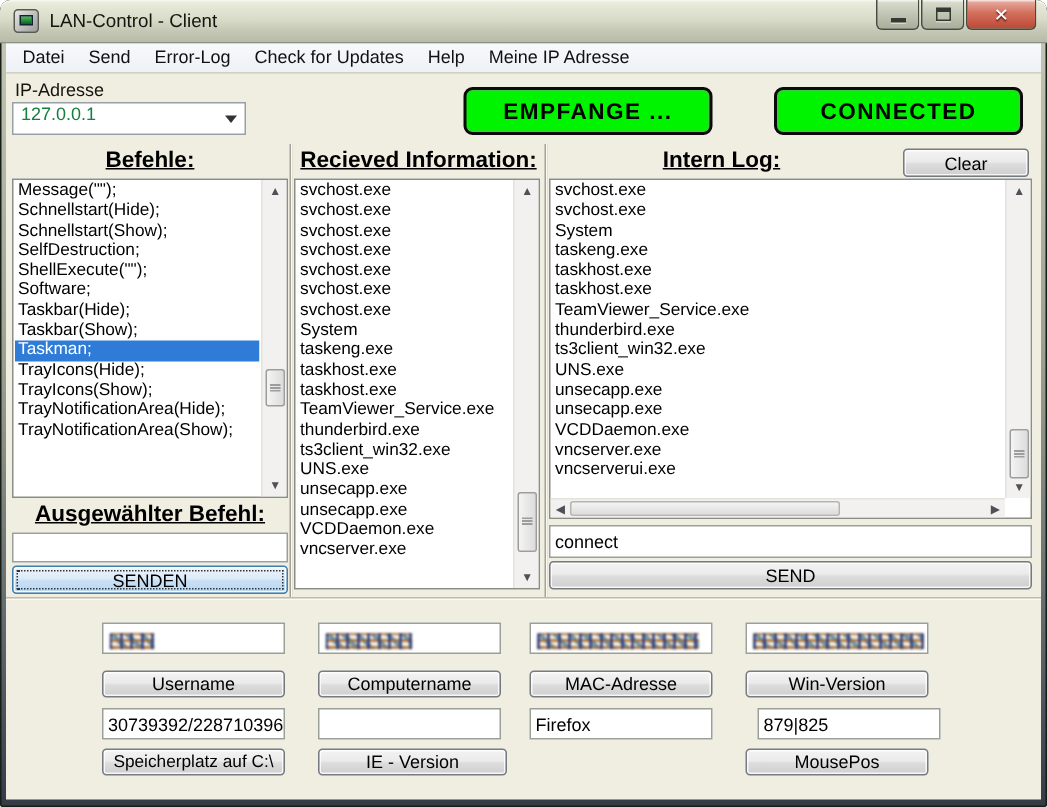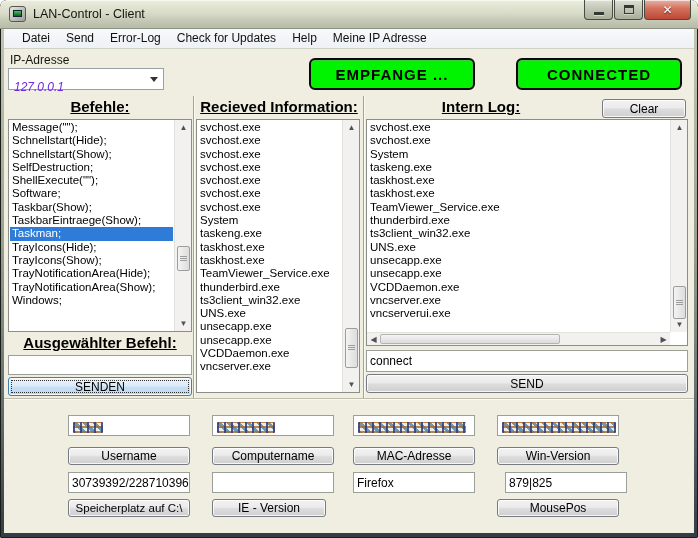--- a/index.html
+++ b/index.html
@@ -21,26 +21,26 @@
   .winbtn{height:20px;border:1px solid #474c42;border-top:none;border-radius:0 0 4px 4px;
     background:linear-gradient(180deg,#dde0d2 0%,#c0c4b2 50%,#a9ad9b 100%);
     display:flex;align-items:center;justify-content:center;margin-left:1px;box-shadow:inset 0 1px 0 rgba(255,255,255,.6);}
   .winbtn.min,.winbtn.max{width:29px;}
   .winbtn.close{width:47px;background:linear-gradient(180deg,#e9b2a7 0%,#d3705d 45%,#bc4936 100%);}
   .glyph-min{width:10px;height:3px;background:#343931;margin-top:7px;box-shadow:0 1px 0 rgba(255,255,255,.5);}
   .glyph-max{width:10px;height:9px;border:1px solid #343931;border-top:3px solid #343931;background:transparent;box-shadow:0 1px 0 rgba(255,255,255,.4);}
   .glyph-x{color:#fff;font-size:12px;font-weight:bold;line-height:12px;text-shadow:0 1px 1px rgba(60,0,0,.7);}
   
   .menubar{position:absolute;left:4px;top:29px;width:690px;height:20px;
-    background:linear-gradient(180deg,#f7f9fb 0%,#eef1f5 100%);border-bottom:1px solid #cfd3c6;display:flex;align-items:flex-start;padding-left:10px;}
+    background:linear-gradient(180deg,#f7f9fb 0%,#eef1f5 100%);border-bottom:1px solid #cfd3c6;display:flex;align-items:flex-start;padding-left:3px;}
   .menu-item{font-size:12px;color:#111;padding:0 8px;line-height:19px;cursor:default;}
   
   .field-label{position:absolute;font-size:12px;color:#15150f;}
   .combo{position:absolute;left:8px;top:68px;width:156px;height:22px;background:#fff;border:1px solid #98a0a8;}
-  .combo .val{position:absolute;left:5px;top:11px;font-size:12px;color:#6d28d9;font-style:italic;}
+  .combo .val{position:absolute;left:5px;top:0;font-size:12px;color:#15803d;}
   .combo .arrow{position:absolute;right:5px;top:8px;width:0;height:0;border-left:4px solid transparent;border-right:4px solid transparent;border-top:5px solid #333;}
   .status-btn{position:absolute;width:166px;height:32px;background:#00f400;border:2px solid #0a0a0a;border-radius:6px;
     font-size:15px;font-weight:bold;color:#000;display:flex;align-items:center;justify-content:center;letter-spacing:1px;
     box-shadow:inset 0 0 0 1px #35d035;}
   
   .vsep{position:absolute;top:96px;width:2px;height:302px;background:#a4a296;border-right:1px solid #fbfaf2;}
   .col-header{position:absolute;font-size:15px;font-weight:bold;text-decoration:underline;color:#000;text-align:center;}
   .listbox{position:absolute;background:#fff;border:1px solid #8a8e85;overflow:hidden;}
   .list-items{position:absolute;left:1px;top:1px;right:18px;bottom:1px;overflow:hidden;}
   .list-item{font-size:11.5px;line-height:13.3px;color:#000;padding-left:2px;white-space:nowrap;}
@@ -122,28 +122,27 @@
   <div class="win-btn" style="left:602px;top:99px;width:84px;height:19px;">Clear</div>
 
   <div class="listbox" style="left:8px;top:119px;width:184px;height:213px;">
     <div class="list-items">
         <div class="list-item">Message("");</div>
         <div class="list-item">Schnellstart(Hide);</div>
         <div class="list-item">Schnellstart(Show);</div>
         <div class="list-item">SelfDestruction;</div>
         <div class="list-item">ShellExecute("");</div>
         <div class="list-item">Software;</div>
+        <div class="list-item">Taskbar(Hide);</div>
         <div class="list-item">Taskbar(Show);</div>
-        <div class="list-item">TaskbarEintraege(Show);</div>
         <div class="list-item selected">Taskman;</div>
         <div class="list-item">TrayIcons(Hide);</div>
         <div class="list-item">TrayIcons(Show);</div>
         <div class="list-item">TrayNotificationArea(Hide);</div>
         <div class="list-item">TrayNotificationArea(Show);</div>
-        <div class="list-item">Windows;</div>
       </div>
     <div class="vscroll">
       <div class="sarrow up">▲</div>
       <div class="sthumb" style="top:126px;height:25px;"></div>
       <div class="sarrow down">▼</div>
     </div>
   </div>
 
   <div class="listbox" style="left:196px;top:119px;width:164px;height:274px;">
     <div class="list-items">
@@ -230,19 +229,19 @@
 
   <div class="textfield" style="left:497px;top:415px;width:122px;height:21px;">
     <span class="blob" style="width:114px;"></span>
   </div>
   <div class="win-btn" style="left:497px;top:447px;width:122px;height:18px;">Win-Version</div>
 
   <div class="textfield" style="left:68px;top:472px;width:122px;height:21px;">30739392/228710396 kB</div>
   <div class="win-btn" style="left:68px;top:499px;width:122px;height:18px;font-size:11.5px;">Speicherplatz auf C:\</div>
 
   <div class="textfield" style="left:212px;top:472px;width:122px;height:21px;"></div>
-  <div class="win-btn" style="left:212px;top:499px;width:114px;height:18px;">IE - Version</div>
+  <div class="win-btn" style="left:212px;top:499px;width:126px;height:18px;">IE - Version</div>
 
   <div class="textfield" style="left:353px;top:472px;width:122px;height:21px;">Firefox</div>
 
   <div class="textfield" style="left:497px;top:472px;width:122px;height:21px;margin-left:8px;">879|825</div>
   <div class="win-btn" style="left:497px;top:499px;width:122px;height:18px;">MousePos</div>
 </div>
 
 </body></html>

